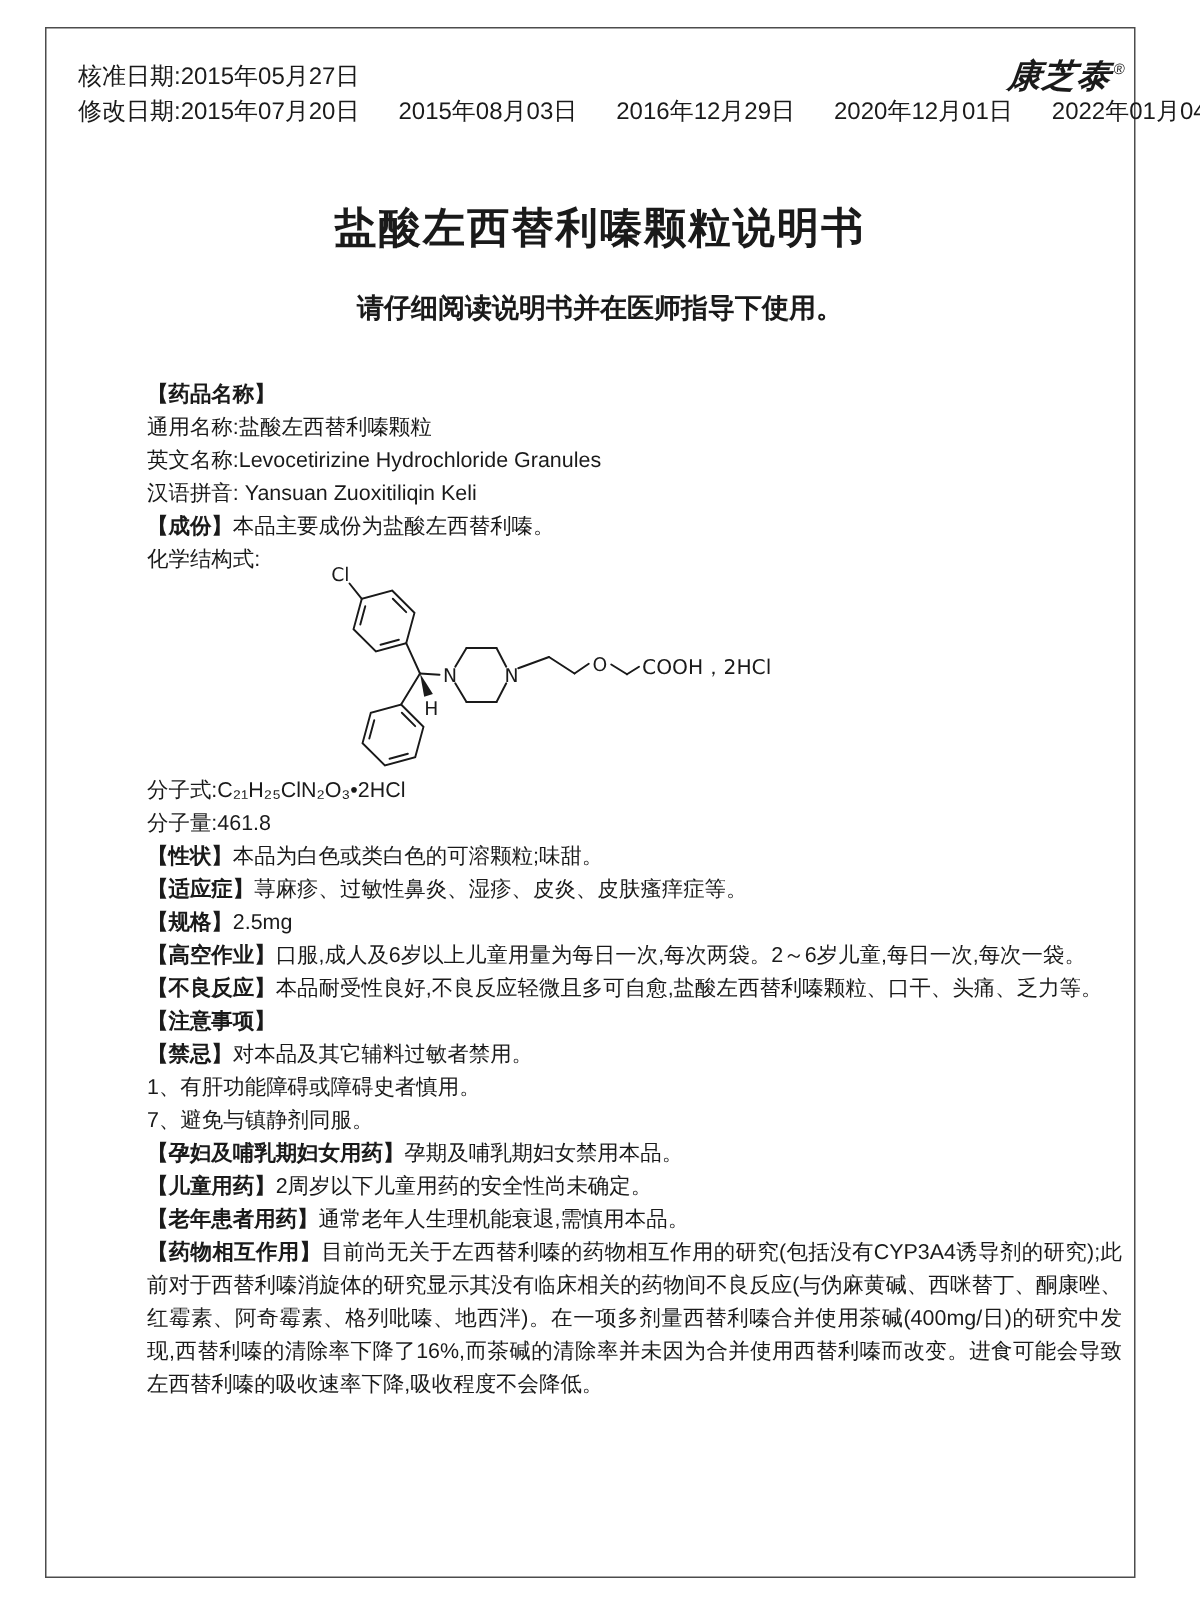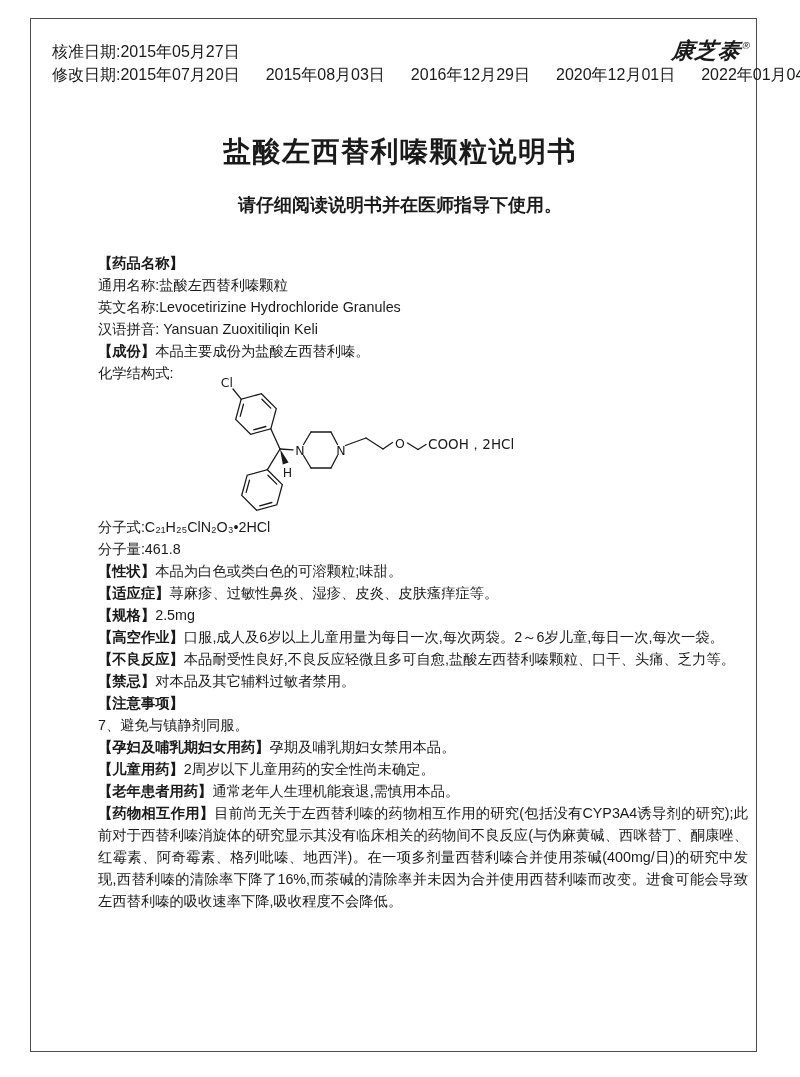--- a/index.html
+++ b/index.html
@@ -101,21 +101,22 @@
   </div>
 
   <div>
       <div class="bline"><span>分子式:C₂₁H₂₅ClN₂O₃•2HCl</span></div>
       <div class="bline"><span>分子量:461.8</span></div>
       <div class="bline"><span class="blabel">【性状】</span><span>本品为白色或类白色的可溶颗粒;味甜。</span></div>
       <div class="bline"><span class="blabel">【适应症】</span><span>荨麻疹、过敏性鼻炎、湿疹、皮炎、皮肤瘙痒症等。</span></div>
       <div class="bline"><span class="blabel">【规格】</span><span>2.5mg</span></div>
       <div class="bline"><span class="blabel">【高空作业】</span><span>口服,成人及6岁以上儿童用量为每日一次,每次两袋。2～6岁儿童,每日一次,每次一袋。</span></div>
       <div class="bline"><span class="blabel">【不良反应】</span><span>本品耐受性良好,不良反应轻微且多可自愈,盐酸左西替利嗪颗粒、口干、头痛、乏力等。</span></div>
+      <div class="bline"><span class="blabel">【注意事项】</span></div>
       <div class="bline"><span class="blabel">【禁忌】</span><span>对本品及其它辅料过敏者禁用。</span></div>
-      <div class="bline"><span class="blabel">【注意事项】</span></div>
+      <div class="bline"><span>1、有肝功能障碍或障碍史者慎用。</span></div>
       <div class="bline"><span>7、避免与镇静剂同服。</span></div>
       <div class="bline"><span class="blabel">【孕妇及哺乳期妇女用药】</span><span>孕期及哺乳期妇女禁用本品。</span></div>
       <div class="bline"><span class="blabel">【儿童用药】</span><span>2周岁以下儿童用药的安全性尚未确定。</span></div>
       <div class="bline"><span class="blabel">【老年患者用药】</span><span>通常老年人生理机能衰退,需慎用本品。</span></div>
       <div class="bline"><span class="blabel">【药物相互作用】</span><span>目前尚无关于左西替利嗪的药物相互作用的研究(包括没有CYP3A4诱导剂的研究);此前对于西替利嗪消旋体的研究显示其没有临床相关的药物间不良反应(与伪麻黄碱、西咪替丁、酮康唑、红霉素、阿奇霉素、格列吡嗪、地西泮)。在一项多剂量西替利嗪合并使用茶碱(400mg/日)的研究中发现,西替利嗪的清除率下降了16%,而茶碱的清除率并未因为合并使用西替利嗪而改变。进食可能会导致左西替利嗪的吸收速率下降,吸收程度不会降低。</span></div>
     </div>
 </div>
 
 </body></html>

